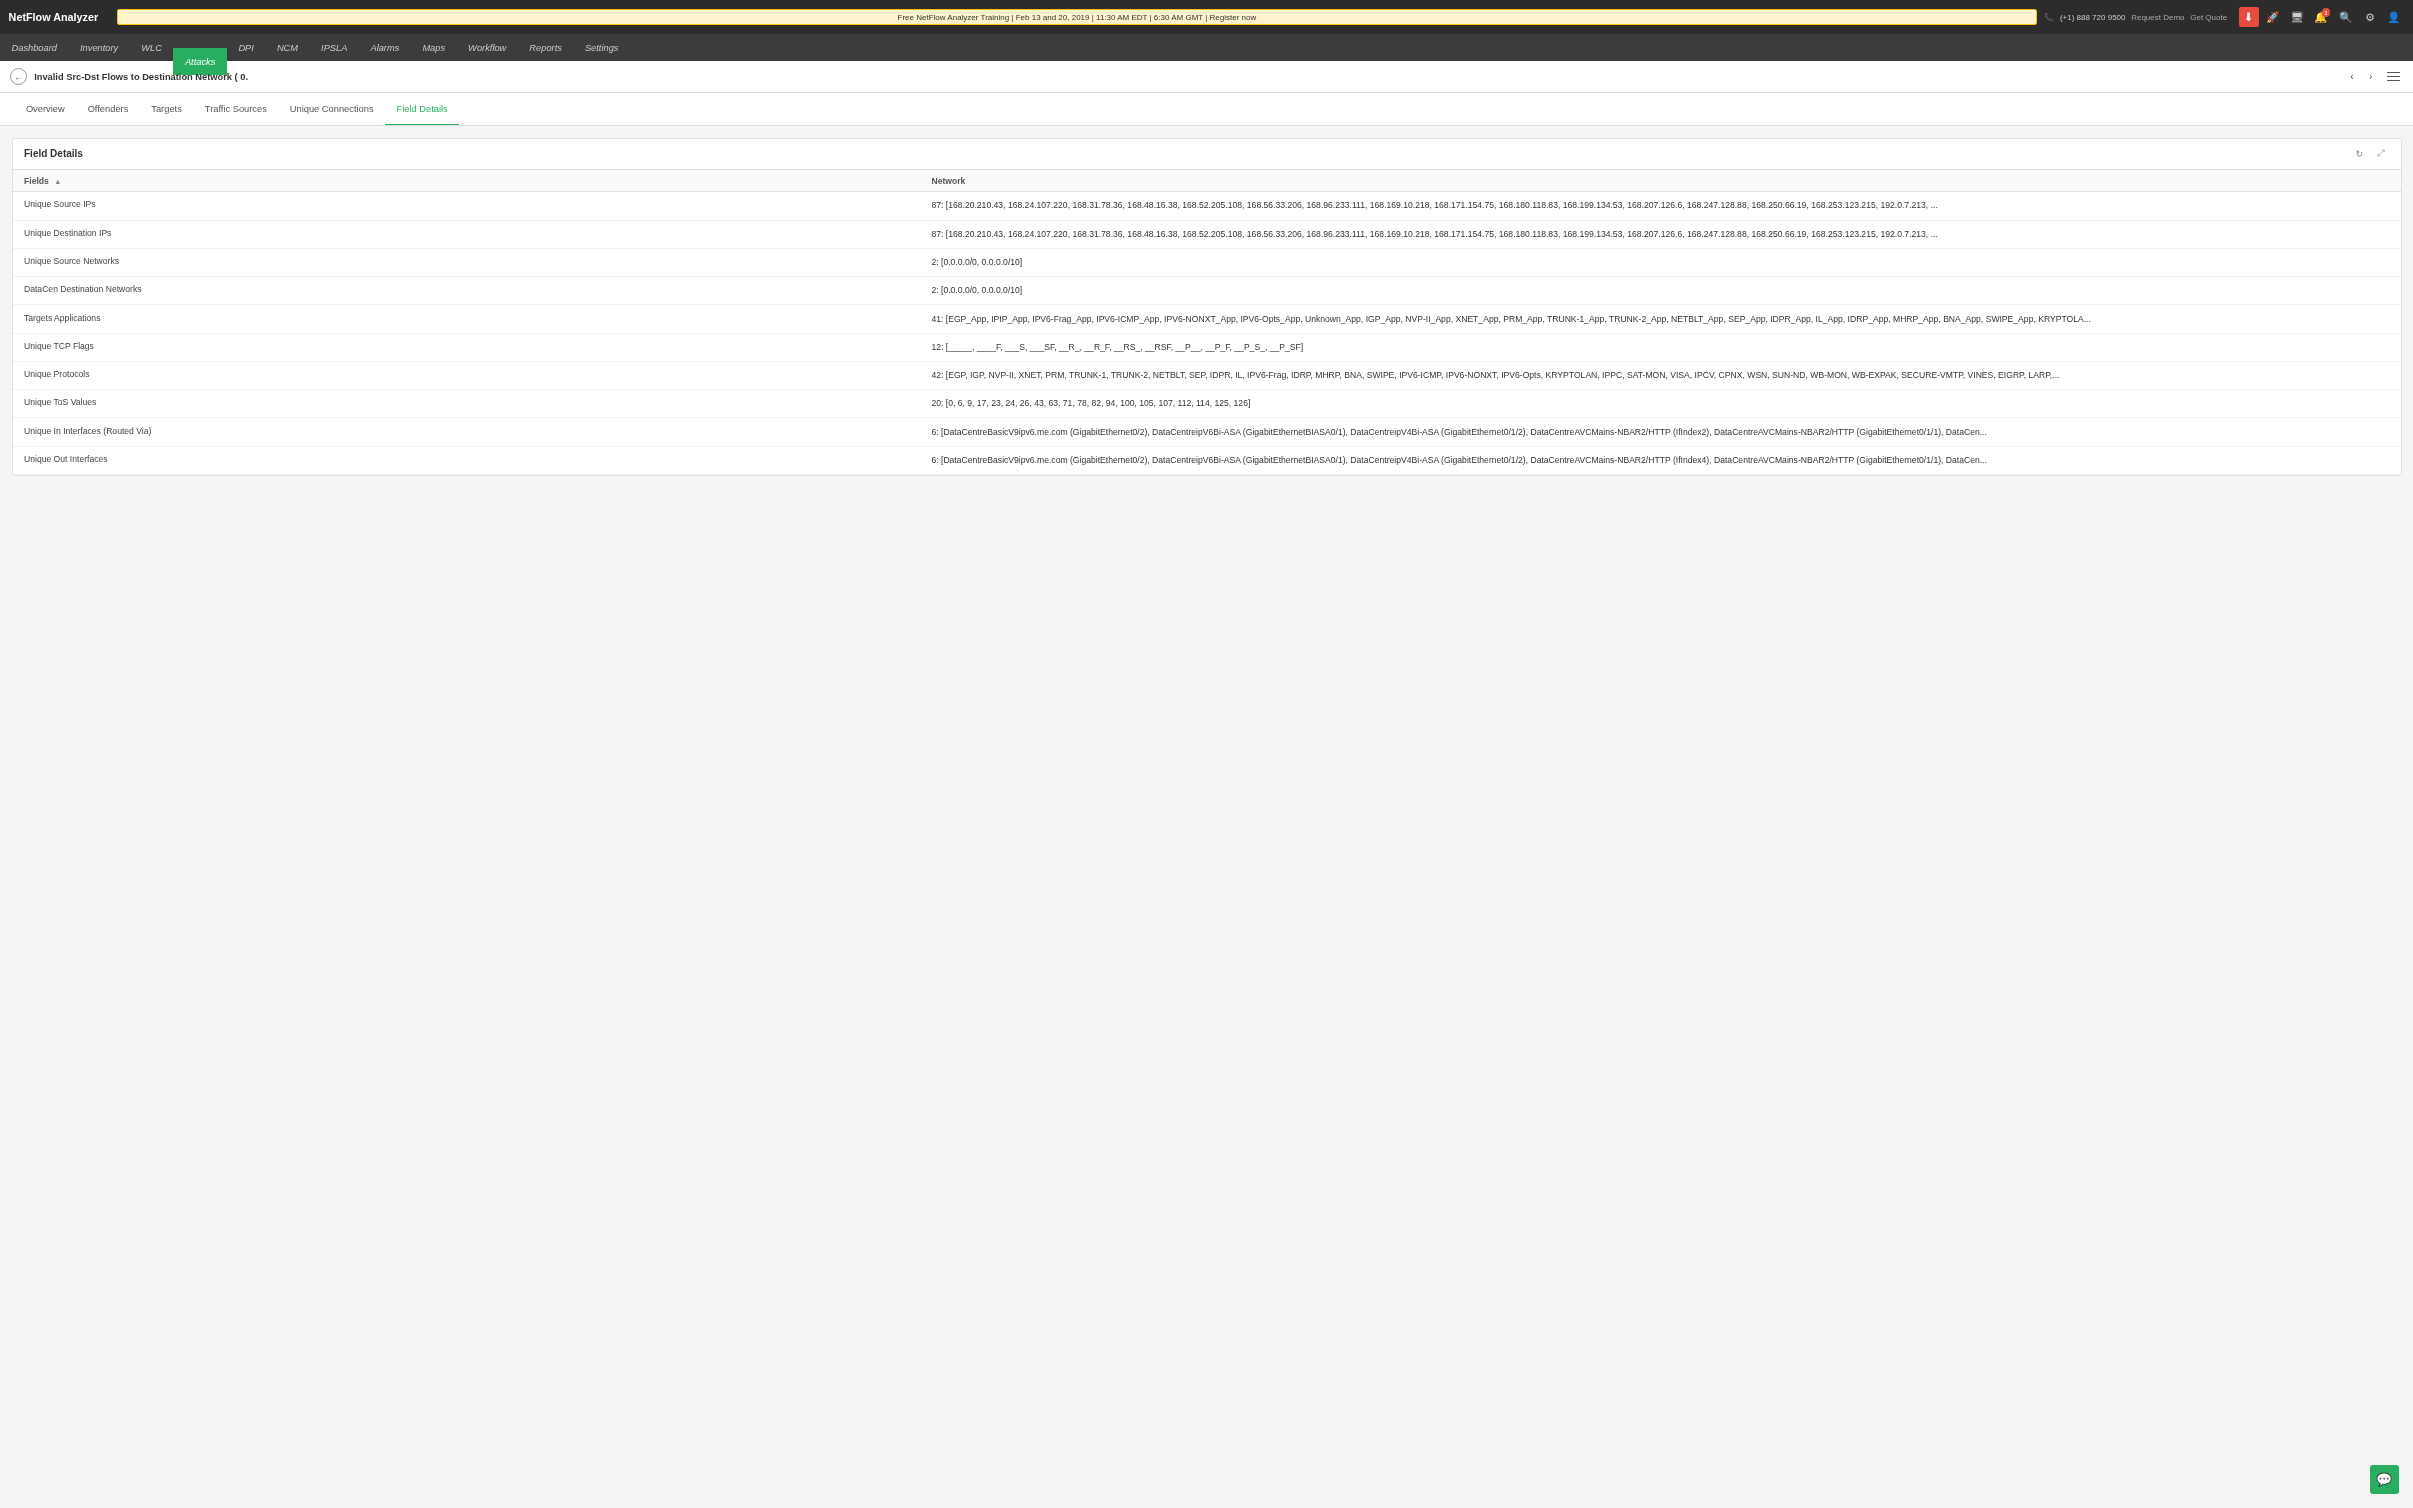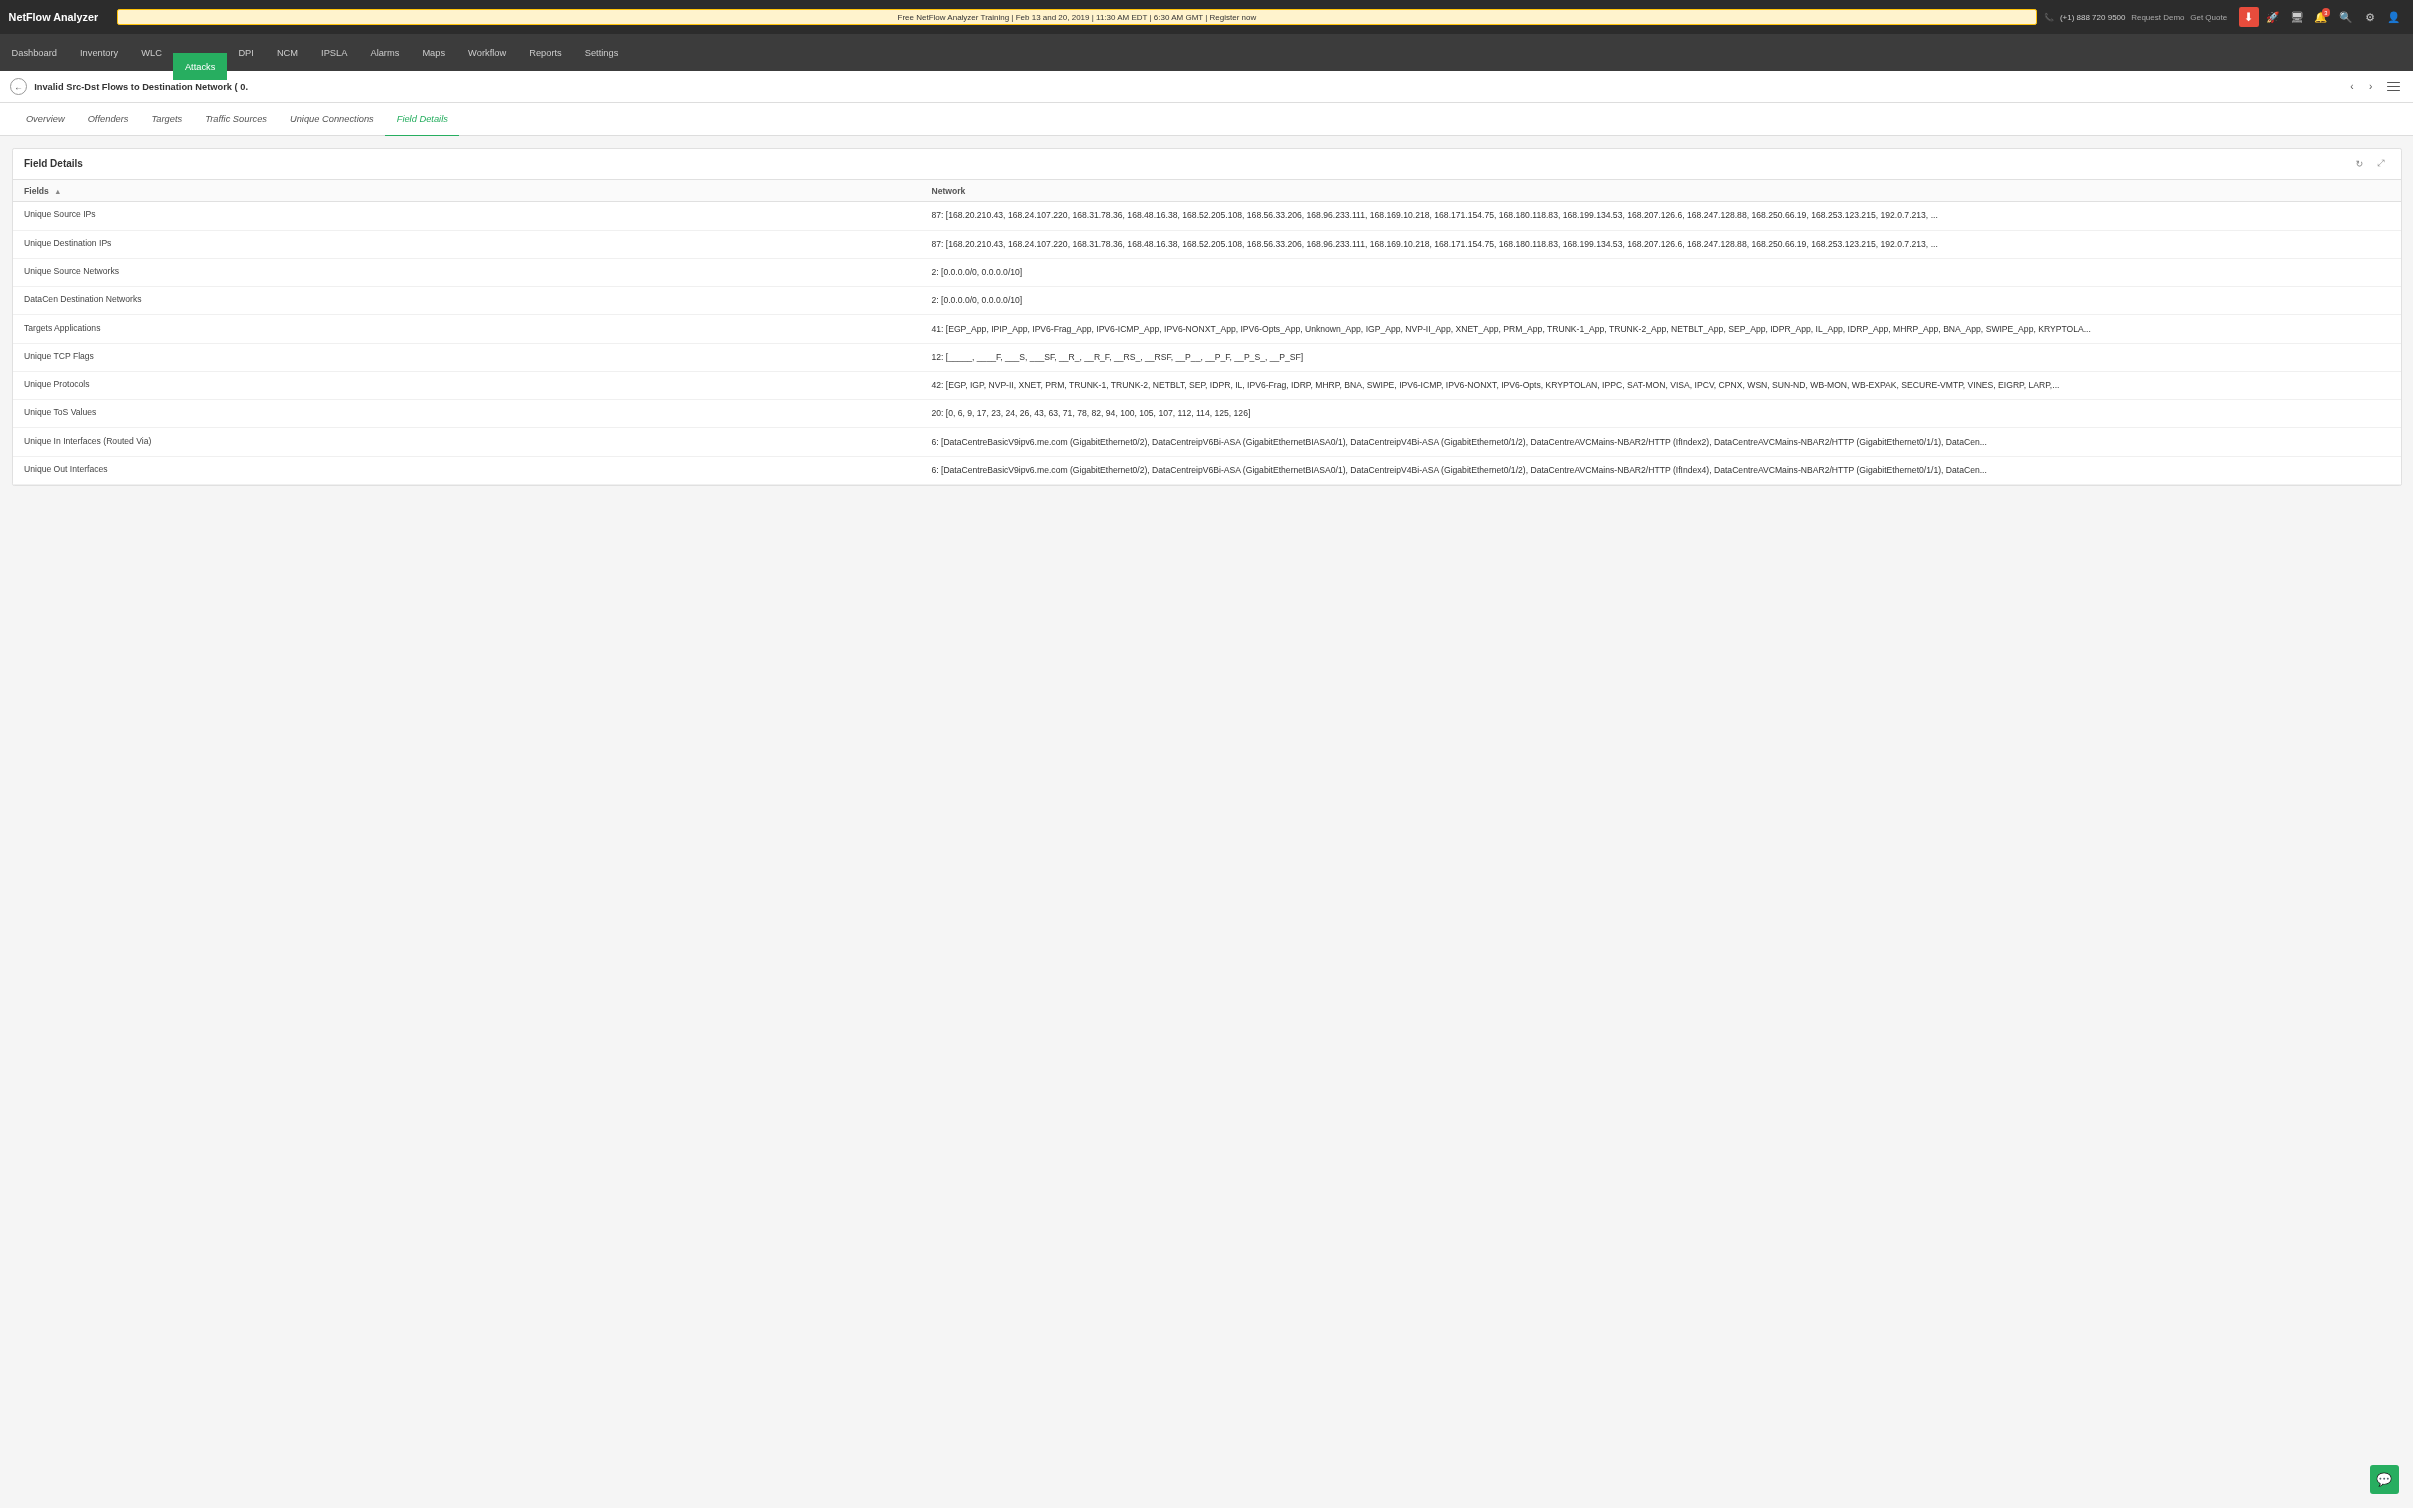--- a/index.html
+++ b/index.html
@@ -79,22 +79,23 @@
       display: flex;
       align-items: center;
       justify-content: center;
     }
 
     
     .nav-bar {
       display: flex;
       align-items: center;
       background: #3c3c3c;
-      height: 37px;
+      height: 27px;
       padding: 0 0;
+      font-style: italic;
     }
     .nav-item {
       padding: 0 11.5px;
       height: 27px;
       display: flex;
       align-items: center;
       color: #ccc;
       cursor: pointer;
       font-size: 9.3px;
       white-space: nowrap;
@@ -164,24 +165,22 @@
       height: 1.4px;
       background: #555;
       border-radius: 0.7px;
     }
 
     
     .tabs-bar {
       background: #fff;
       border-bottom: 0.7px solid #ddd;
       display: flex;
-      align-items: flex-end;
       padding: 0 14.4px;
       height: 33px;
-      font-style: italic;
     }
     .tab-item {
       padding: 0 11.5px;
       height: 32px;
       display: flex;
       align-items: center;
       font-size: 9.3px;
       color: #555;
       cursor: pointer;
       border-bottom: 1.4px solid transparent;

